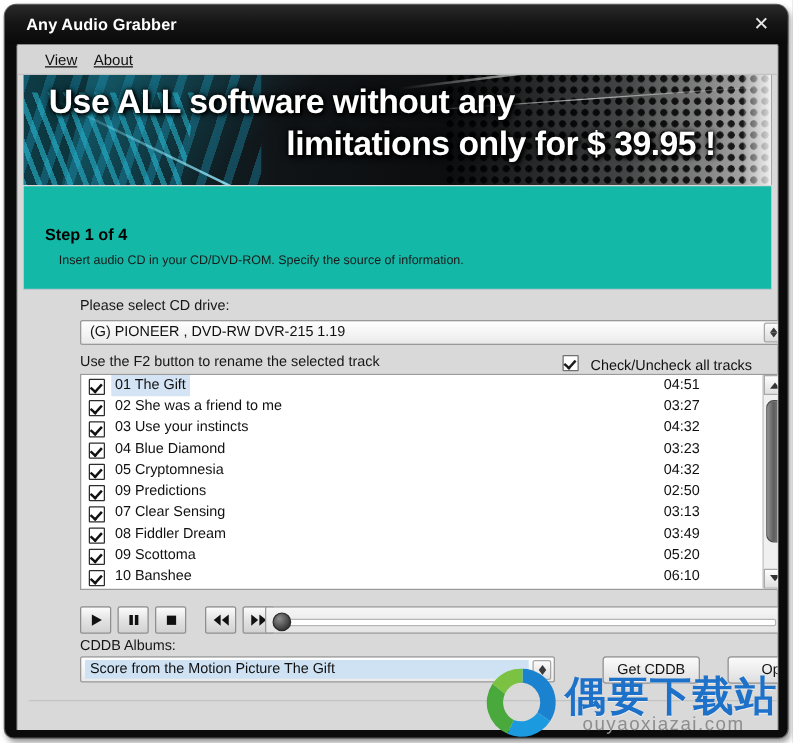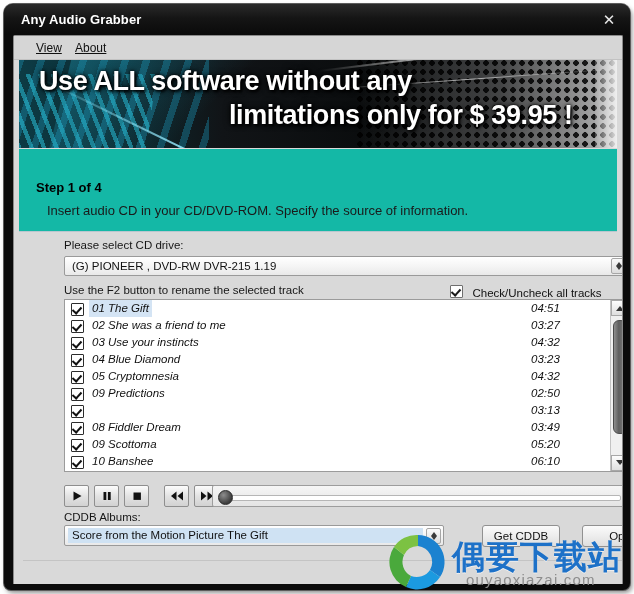--- a/index.html
+++ b/index.html
@@ -120,21 +120,21 @@
 
   
   #step-panel{
     position:absolute;left:5px;top:113px;width:598px;height:82px;
     background:#14b8a6;border-bottom:1px solid #b9c7cf;
   }
   #step-title{
     position:absolute;left:17px;top:31px;font-size:13px;font-weight:bold;color:#000;
   }
   #step-desc{
-    position:absolute;left:28px;top:54px;font-size:13px;color:#1a1a1a;
+    position:absolute;left:28px;top:54px;font-size:10px;color:#1a1a1a;
   }
 
   
   #group{
     position:absolute;left:26px;top:203px;width:580px;height:310px;margin-left:20px;
   }
   .lbl{font-size:11.5px;color:#161616;position:absolute;}
 
   
   .combo{
@@ -175,21 +175,20 @@
 
   
   #listbox{
     position:absolute;left:4px;top:60px;width:564px;height:173px;
     background:#fff;border:1px solid #9b9b9b;box-sizing:border-box;
     overflow:hidden;
   }
   .row{
     position:relative;height:17px;line-height:17px;font-size:11.5px;color:#111;
     cursor:default;
-    font-style:italic;
   }
   .row .cbx{
     position:absolute;left:6px;top:3px;width:11px;height:11px;
     background:#fff;border:1px solid #2c2c2c;border-radius:1px;
   }
   .row .cbx:after{
     content:"";position:absolute;left:2px;top:1px;width:4px;height:7px;
     border:solid #111;border-width:0 2px 2px 0;transform:rotate(42deg);
   }
   .row .rname{
@@ -363,20 +362,21 @@
               <span class="rname">05 Cryptomnesia</span>
               <span class="rtime">04:32</span>
             </div>
             <div class="row">
               <span class="cbx"></span>
               <span class="rname">09 Predictions</span>
               <span class="rtime">02:50</span>
             </div>
             <div class="row">
               <span class="cbx"></span>
+              <span class="rname">07 Clear Sensing</span>
               <span class="rtime">03:13</span>
             </div>
             <div class="row">
               <span class="cbx"></span>
               <span class="rname">08 Fiddler Dream</span>
               <span class="rtime">03:49</span>
             </div>
             <div class="row">
               <span class="cbx"></span>
               <span class="rname">09 Scottoma</span>

